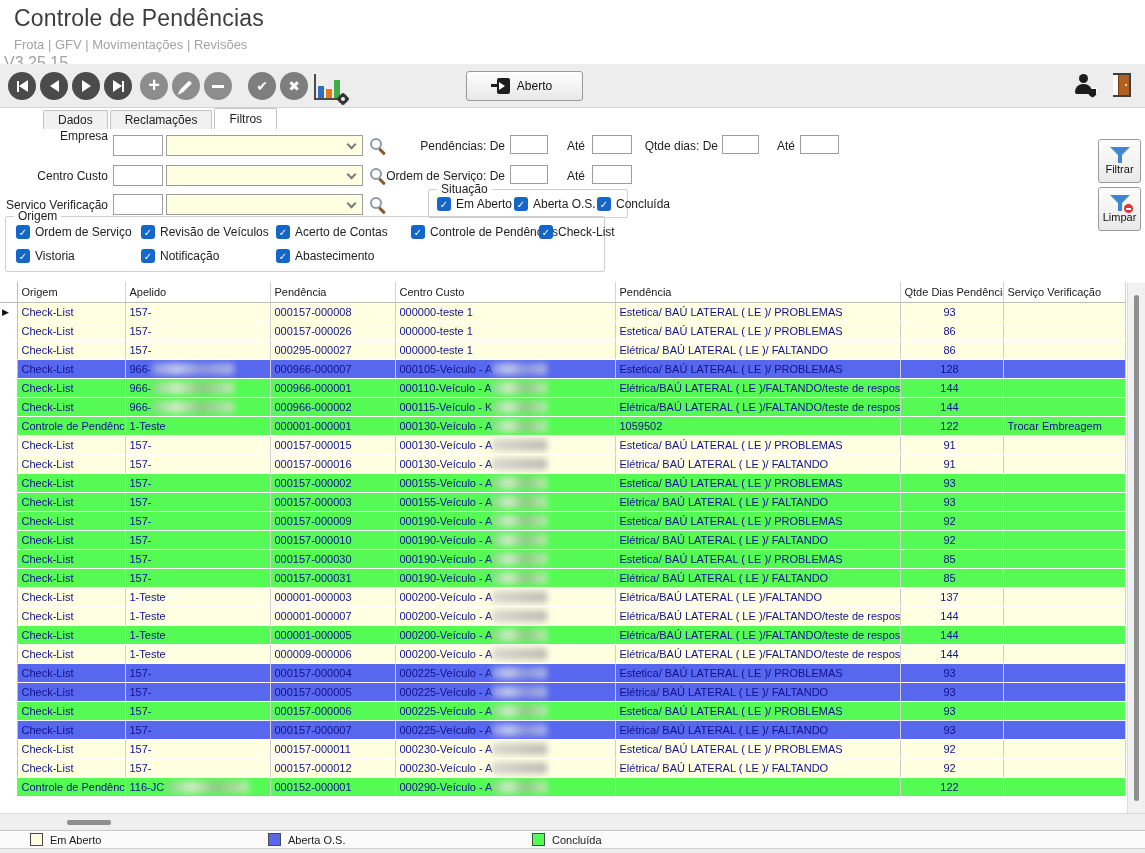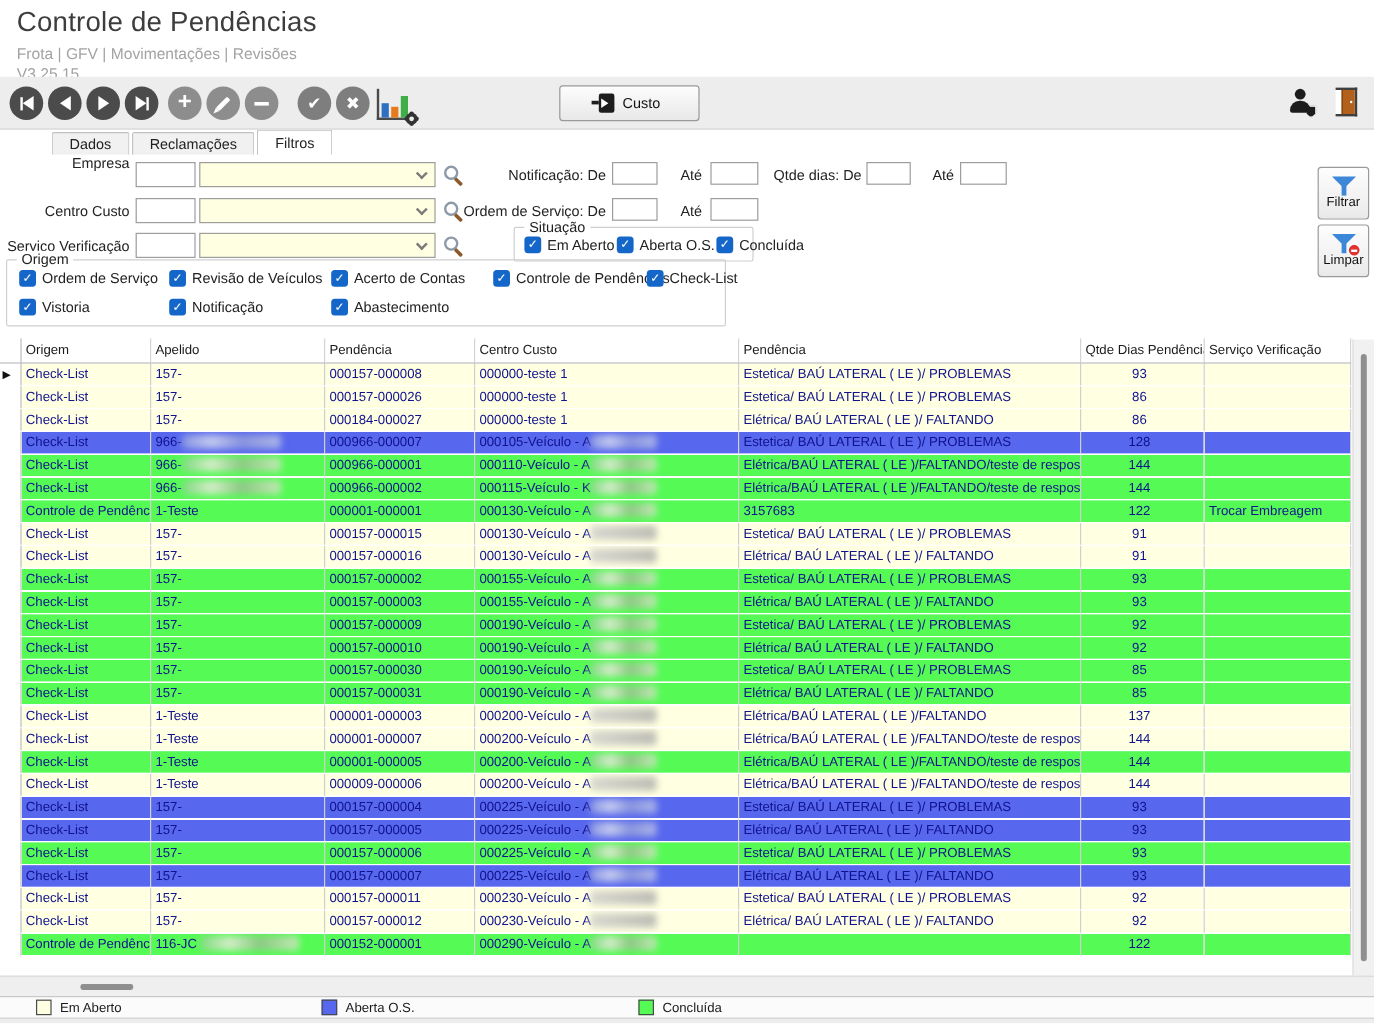--- a/index.html
+++ b/index.html
@@ -4,21 +4,21 @@
 <style>
   * { margin:0; padding:0; box-sizing:border-box; }
   html,body { background:#fff; }
   body { font-family:"Liberation Sans", sans-serif; }
   #app { position:relative; width:1145px; height:853px; background:#fff; overflow:hidden; }
 
   
   .hdr { position:absolute; top:0; left:0; right:0; height:64px; background:#fff; }
   .hdr-title { position:absolute; left:14px; top:5px; font-size:23px; color:#3d3d3d; letter-spacing:.2px; }
   .hdr-crumb { position:absolute; left:14px; top:37px; font-size:13px; color:#a3a3a3; }
-  .hdr-ver   { position:absolute; left:14px; top:54px; font-size:13px; color:#a3a3a3; }
+  .hdr-ver   { position:absolute; left:4px; top:54px; font-size:16px; color:#a3a3a3; }
 
   
   .toolbar { position:absolute; top:64px; left:0; right:0; height:44px; background:#ededed; border-bottom:1px solid #d6d6d6; }
   .tb-group { position:absolute; top:8px; display:flex; gap:4px; }
   .circ { width:28px; height:28px; border-radius:50%; display:flex; align-items:center; justify-content:center; color:#fff; font-size:12px; cursor:pointer; }
   .c-dark { background:#4b4b4b; }
   .c-mid  { background:#8d8d8d; }
   .c-chk  { background:#7e7e7e; font-size:14px; }
   .navbar1 { left:8px; }
   .editbar { left:140px; }
@@ -144,21 +144,21 @@
       <div class="circ c-chk">✖</div>
     </div>
     <div class="chart-ico">
       <span class="b1"></span>
         <span class="b2"></span>
         <span class="b3"></span>
         <span class="gear"></span>
     </div>
     <div class="btn-baixar">
       <span class="save-ico"></span>
-      <span>Custo</span>
+      <span>Aberto</span>
     </div>
     <div class="tb-right">
       <div class="person-ico">
           <span class="shield"></span>
         </div>
       <div class="door-ico">
           <span class="panel"></span>
           <span class="knob"></span>
         </div>
     </div>
@@ -185,21 +185,21 @@
       </div>
     <div class="lens" style="left:370px;top:39px"></div>
 
     <div class="flabel" style="left:0;top:69px">Serviço Verificação</div>
     <input class="finput" style="left: 113px; top: 65px; width: 50px;">
     <div class="fcombo" style="left:166px;top:65px;width:197px">
         <span class="chev"></span>
       </div>
     <div class="lens" style="left:370px;top:68px"></div>
 
-    <div class="flabel" style="left:400px;top:10px;width:105px">Notificação: De</div>
+    <div class="flabel" style="left:400px;top:10px;width:105px">Pendências: De</div>
     <input class="finput" style="left: 510px; top: 6px; width: 38px; height: 19px;">
     <div class="flabel" style="left:545px;top:10px;width:40px">Até</div>
     <input class="finput" style="left: 592px; top: 6px; width: 40px; height: 19px;">
 
     <div class="flabel" style="left:580px;top:10px;width:138px">Qtde dias: De</div>
     <input class="finput" style="left: 722px; top: 6px; width: 37px; height: 19px;">
     <div class="flabel" style="left:755px;top:10px;width:40px">Até</div>
     <input class="finput" style="left: 800px; top: 6px; width: 39px; height: 19px;">
 
     <div class="flabel" style="left:370px;top:40px;width:135px">Ordem de Serviço: De</div>
@@ -316,21 +316,21 @@
           <td>000157-000026</td>
           <td>000000-teste 1</td>
           <td>Estetica/ BAÚ LATERAL ( LE )/ PROBLEMAS</td>
           <td class="td-num">86</td>
           <td></td>
         </tr>
         <tr class="st-aberto">
           <td class="ind"></td>
           <td>Check-List</td>
           <td>157-</td>
-          <td>000184-000027</td>
+          <td>000295-000027</td>
           <td>000000-teste 1</td>
           <td>Elétrica/ BAÚ LATERAL ( LE )/ FALTANDO</td>
           <td class="td-num">86</td>
           <td></td>
         </tr>
         <tr class="st-os">
           <td class="ind"></td>
           <td>Check-List</td>
           <td>966-<span class="redact" style="width: 82px;"></span></td>
           <td>000966-000007</td>
@@ -358,21 +358,21 @@
           <td>Elétrica/BAÚ LATERAL ( LE )/FALTANDO/teste de respos</td>
           <td class="td-num">144</td>
           <td></td>
         </tr>
         <tr class="st-concluida">
           <td class="ind"></td>
           <td>Controle de Pendências</td>
           <td>1-Teste</td>
           <td>000001-000001</td>
           <td>000130-Veículo - A<span class="redact" style="width: 55px;"></span></td>
-          <td>3157683</td>
+          <td>1059502</td>
           <td class="td-num">122</td>
           <td>Trocar Embreagem</td>
         </tr>
         <tr class="st-aberto">
           <td class="ind"></td>
           <td>Check-List</td>
           <td>157-</td>
           <td>000157-000015</td>
           <td>000130-Veículo - A<span class="redact" style="width: 55px;"></span></td>
           <td>Estetica/ BAÚ LATERAL ( LE )/ PROBLEMAS</td>

